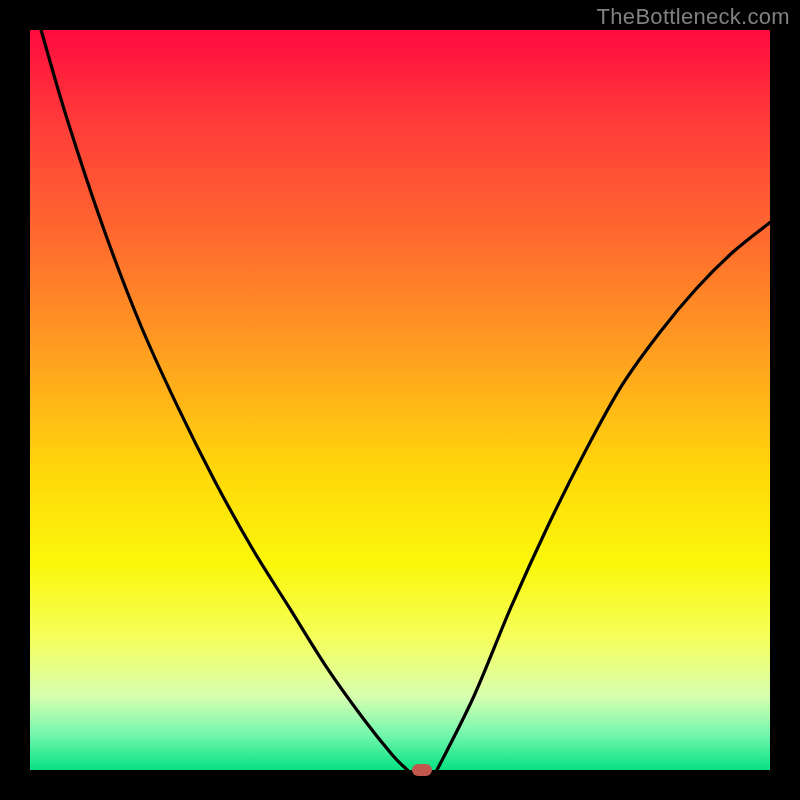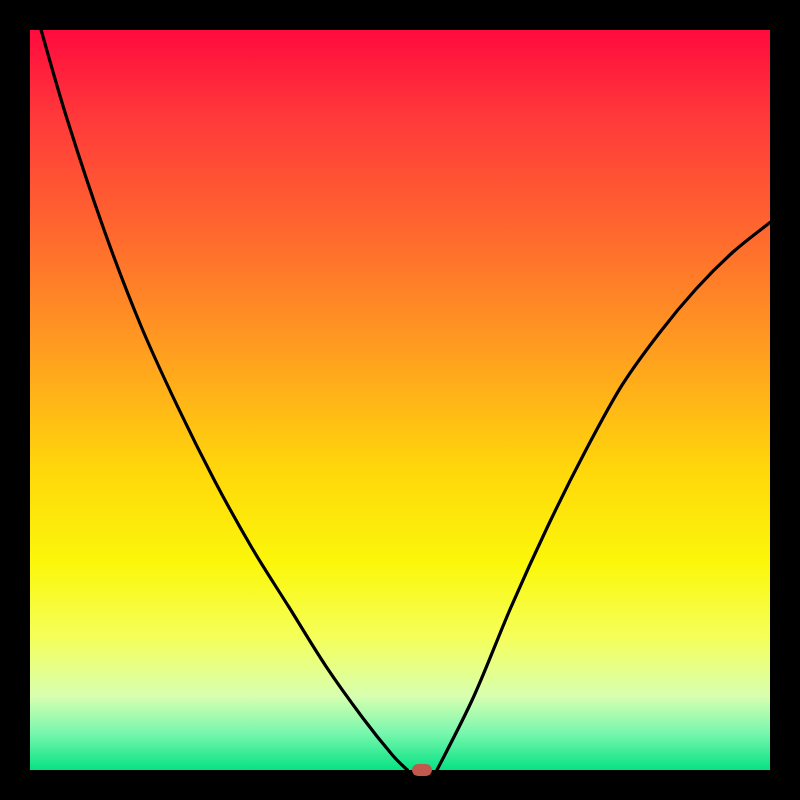--- a/index.html
+++ b/index.html
@@ -69,20 +69,21 @@
     border-radius: 6px;
     background: #c0584d;
     transform: translate(-50%, -50%);
   }
 </style>
 </head>
 <body>
 
 <div class="frame">
 
+  <div class="watermark">TheBottleneck.com</div>
 
   <div class="plot-area">
     <svg class="curve" viewBox="0 0 740 740" preserveAspectRatio="none">
       <path id="left-branch" d="M 11.1,0 C 15.416666666666666,14.799999999999992 26.516666666666666,55.49999999999994 37,88.79999999999995 C 47.483333333333334,122.09999999999997 61.666666666666664,165.26666666666674 74,199.80000000000007 C 86.33333333333333,234.3333333333334 98.66666666666667,266.4 111,296 C 123.33333333333333,325.6 135.66666666666666,351.50000000000006 148,377.40000000000003 C 160.33333333333334,403.3 172.66666666666666,427.96666666666664 185,451.4 C 197.33333333333334,474.8333333333333 209.66666666666666,497.0333333333333 222,518 C 234.33333333333334,538.9666666666667 246.66666666666666,557.4666666666667 259,577.2 C 271.3333333333333,596.9333333333334 283.6666666666667,617.9 296,636.4 C 308.3333333333333,654.9 321.9,673.4000000000001 333,688.2 C 344.1,703 355.19999999999993,716.5666666666667 362.59999999999997,725.2 C 370,733.8333333333334 374.93333333333334,737.5333333333333 377.40000000000003,740"></path>
       <path id="right-branch" d="M 407.00000000000006,740 C 413.16666666666674,727.6666666666666 431.6666666666667,693.1333333333333 444,666 C 456.3333333333333,638.8666666666667 468.6666666666667,605.5666666666667 481,577.2 C 493.3333333333333,548.8333333333334 505.6666666666667,521.6999999999999 518,495.79999999999995 C 530.3333333333334,469.9 542.6666666666666,445.23333333333335 555,421.8 C 567.3333333333334,398.3666666666667 579.6666666666666,374.93333333333334 592,355.2 C 604.3333333333334,335.46666666666664 616.6666666666666,319.4333333333334 629,303.40000000000003 C 641.3333333333334,287.3666666666667 653.6666666666666,272.56666666666666 666,259 C 678.3333333333334,245.43333333333334 690.6666666666666,233.1 703,222 C 715.3333333333334,210.9 733.8333333333334,197.33333333333331 740,192.39999999999998"></path>
     </svg>
     <div class="marker" id="marker" style="left: 392.2px; top: 740px;"></div>
   </div>
 
 </div>

